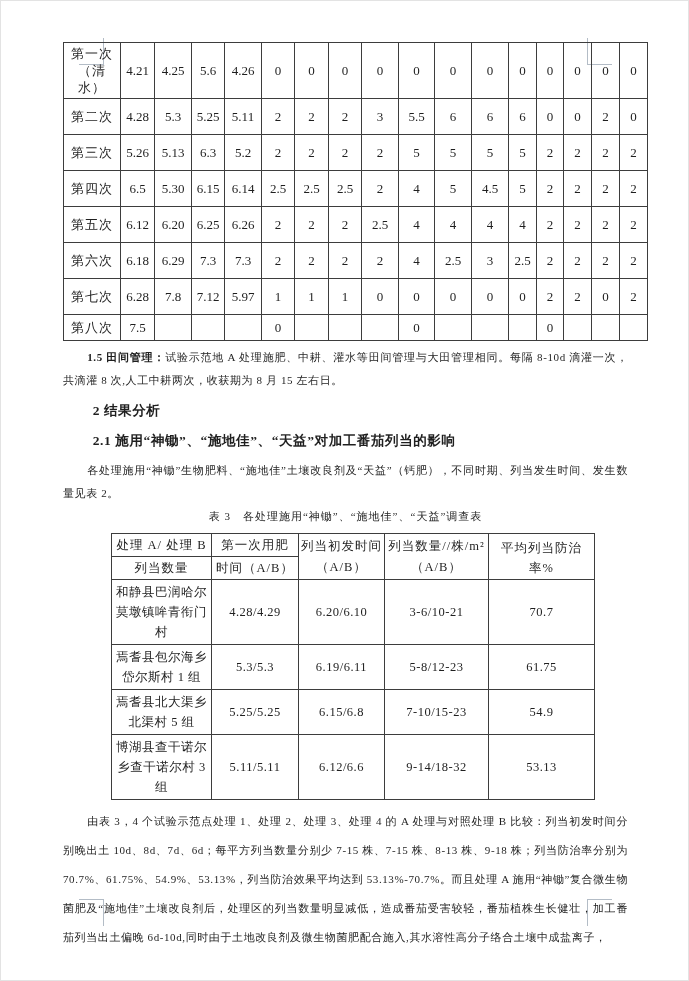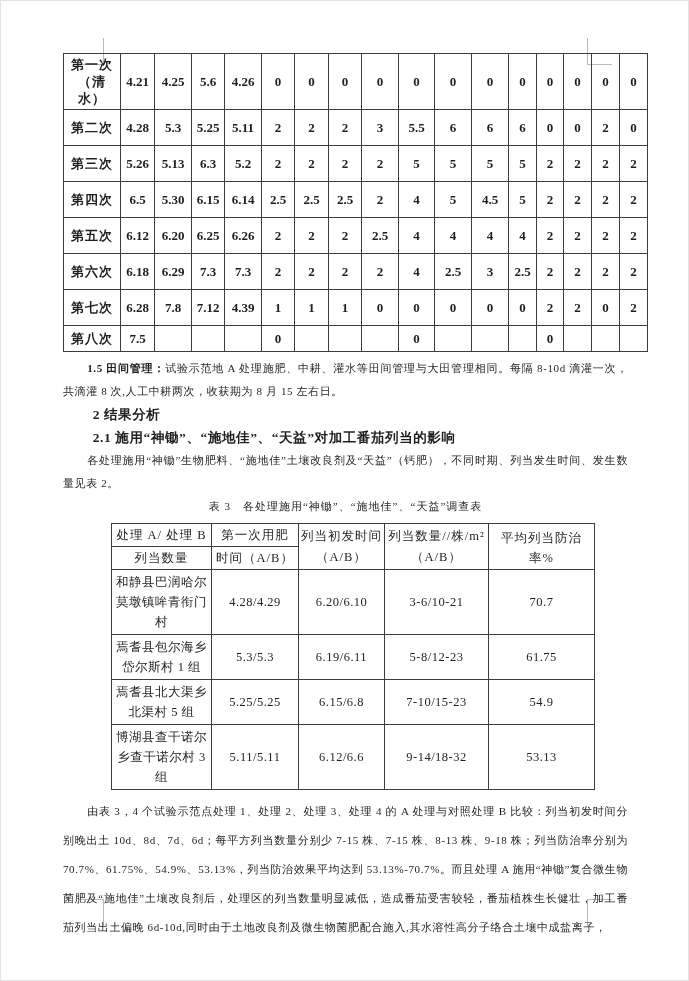--- a/index.html
+++ b/index.html
@@ -18,38 +18,37 @@
   }
   
   .mark{position:absolute;width:24px;height:26px;}
   .mark.tl{left:78px;top:37px;border-right:1px solid #b3bcc6;border-bottom:1px solid #b3bcc6;}
   .mark.tr{left:586px;top:37px;border-left:1px solid #b3bcc6;border-bottom:1px solid #b3bcc6;}
   .mark.bl{left:78px;top:898px;border-right:1px solid #b3bcc6;border-top:1px solid #b3bcc6;}
   .mark.br{left:586px;top:898px;border-left:1px solid #b3bcc6;border-top:1px solid #b3bcc6;}
   
   table{border-collapse:collapse;}
   .t2{
-    margin-top:52px;
+    margin-top:41px;
     width:557px;table-layout:fixed;
     font-size:13px;
-    font-weight:bold;
   }
   .t2 td{
     border:1px solid #3d3d3d;
     text-align:center;vertical-align:middle;
     padding:1px 1px;line-height:17px;
     word-break:break-all;
     overflow:hidden;
   }
   .t2 td.lbl{font-size:13px;letter-spacing:1px;padding:1px 3px;}
   .t2 tr{height:36px;}
   .t2 tr:first-child{height:56px;}
   .t2 tr:last-child{height:26px;}
   
-  .tight{line-height:23px;}
+  .tight{line-height:23px;margin-top:7px;}
   p{margin:0;}
   .body-text{
     font-size:11px;text-align:justify;text-indent:2.2em;
     letter-spacing:0.6px;
   }
   .heading{
     font-size:13.5px;font-weight:bold;text-indent:2.2em;letter-spacing:0.6px;
   }
   .para-top{margin-top:5px;}
   .caption{
@@ -227,21 +226,21 @@
     <td>2</td>
     <td>2</td>
     <td>2</td>
   </tr>
 
   <tr>
     <td class="lbl">第七次</td>
     <td>6.28</td>
     <td>7.8</td>
     <td>7.12</td>
-    <td>4.39</td>
+    <td>5.97</td>
     <td>1</td>
     <td>1</td>
     <td>1</td>
     <td>0</td>
     <td>0</td>
     <td>0</td>
     <td>0</td>
     <td>0</td>
     <td>2</td>
     <td>2</td>

